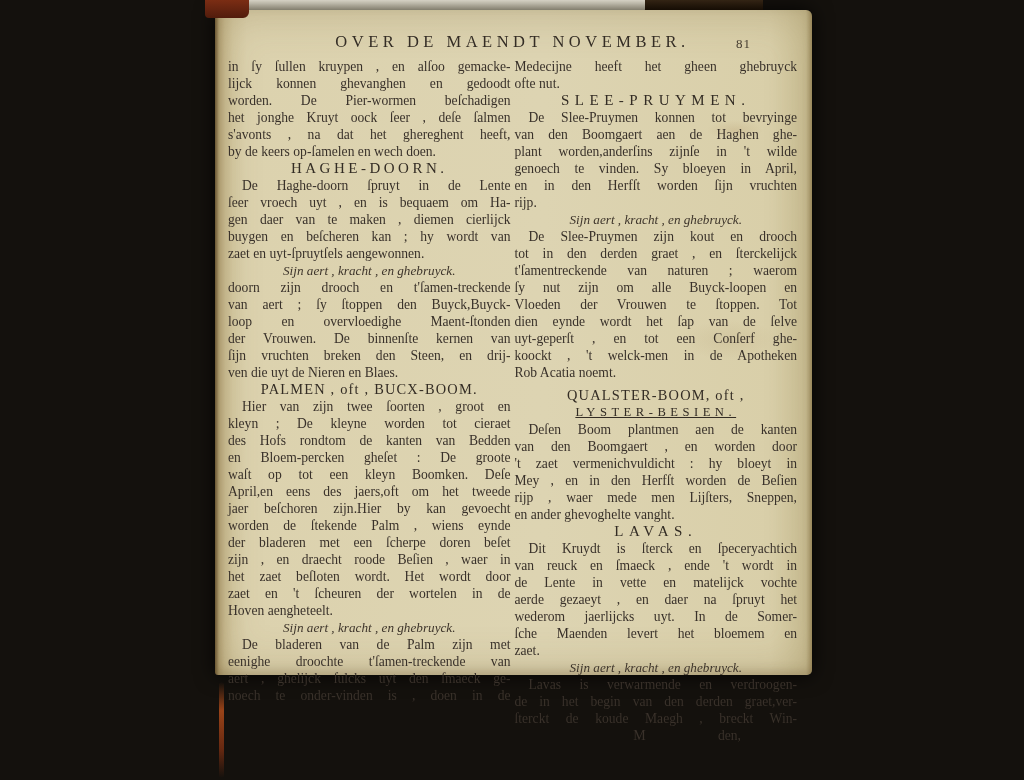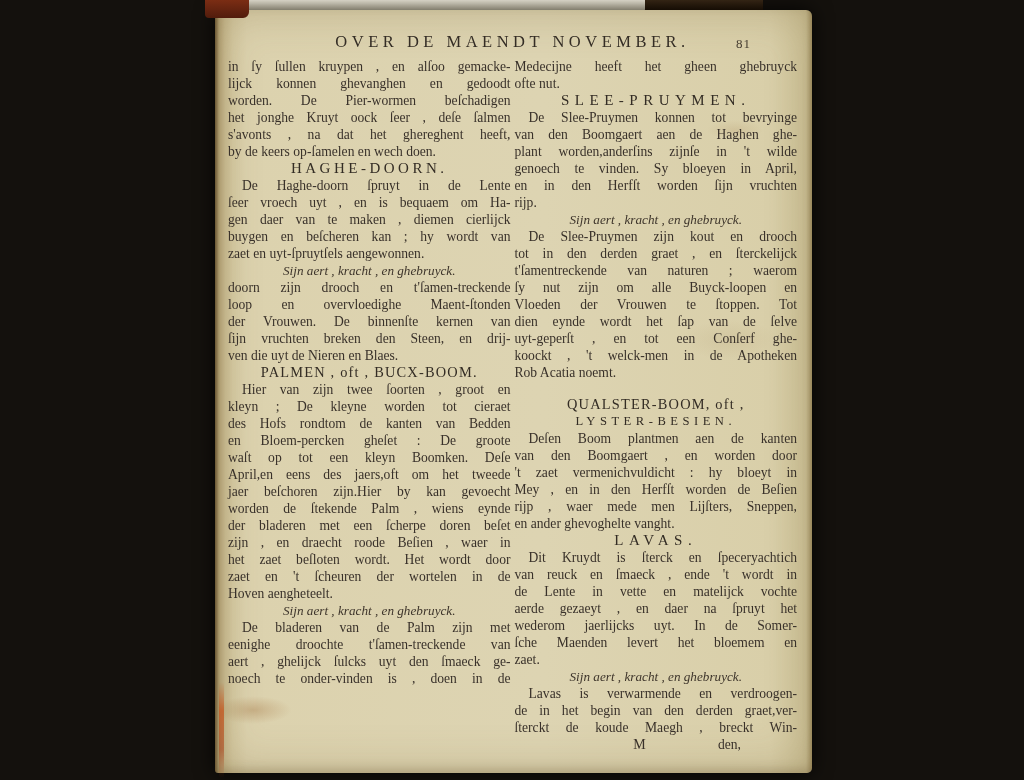--- a/index.html
+++ b/index.html
@@ -16,21 +16,21 @@
   }
   .top-brown-edge{
     position:absolute;left:645px;top:0;width:118px;height:11px;
     background:linear-gradient(180deg,#3c2a18,#241608);z-index:1;
   }
   .spine-leather{
     position:absolute;left:205px;top:0;width:44px;height:18px;
     background:linear-gradient(180deg,#7b2d14,#511c0c);z-index:3;border-radius:0 0 6px 4px;
   }
   .page{
-    position:absolute;left:215px;top:10px;width:597px;height:763px;z-index:2;
+    position:absolute;left:215px;top:10px;width:597px;height:665px;z-index:2;
     background:
       radial-gradient(55px 20px at 38px 700px, rgba(150,95,40,.30), transparent 70%),
       radial-gradient(40px 14px at 520px 120px, rgba(150,110,60,.14), transparent 70%),
       radial-gradient(70px 28px at 515px 330px, rgba(140,110,65,.10), transparent 70%),
       linear-gradient(90deg,#6d5a38 0px,#b9a87c 4px,#cabc92 9px,#d6cba4 18px,#dcd2ae 32px,#ddd4b2 55%,#d9cfa9 93%,#cfc49a 99%,#ab9b6e 100%);
     box-shadow: inset 0 0 46px rgba(115,92,48,.30), inset 0 -4px 10px rgba(90,70,35,.25), 0 0 20px rgba(0,0,0,.85);
     border-radius:3px 6px 5px 3px;
   }
   .red-streak{
     position:absolute;left:4px;top:672px;width:5px;height:96px;
@@ -40,31 +40,31 @@
   .content{position:absolute;left:13px;right:15px;top:14px;color:#39312a;}
   .pg-header{position:relative;height:28px;margin-bottom:6px;}
   .running-title{
     text-align:center;font-size:16.5px;letter-spacing:4.5px;
     padding-top:8px;color:#342d25;white-space:nowrap;
   }
   .page-number{position:absolute;right:46px;top:12px;font-size:13px;letter-spacing:1px;color:#453c30;}
   .cols{display:flex;gap:4px;}
   .col{flex:1;min-width:0;font-size:13.6px;line-height:17px;}
   .blk{margin:0;}
-  .blk.spaced{margin-top:15px;}
+  .blk.spaced{margin-top:6px;}
   .tline{text-align:justify;text-align-last:justify;white-space:nowrap;}
   .tline.tlast{text-align-last:left;}
   .tline.indent{text-indent:14px;}
   .blk-heading .tline{
     text-align:center;text-align-last:center;white-space:nowrap;
     font-size:15px;letter-spacing:3.5px;color:#332c24;
   }
   .blk-heading.v-wide .tline{letter-spacing:5.5px;}
   .blk-heading.v-tight .tline{font-size:14.4px;letter-spacing:1.2px;}
-  .blk-heading.v-small .tline{font-size:12.6px;letter-spacing:4.5px;}
+  .blk-heading.v-small .tline{font-size:12.6px;letter-spacing:4.5px;text-decoration:underline;}
   .blk-subheading .tline{
     text-align:center;text-align-last:center;font-style:italic;font-size:13.2px;color:#3e352b;
   }
   .blk-signature{position:relative;height:17px;}
   .sig-mark{position:absolute;left:42%;font-size:14px;letter-spacing:1px;}
   .catchword{position:absolute;left:72%;font-size:13.6px;}
 </style>
 </head>
 <body>
 
@@ -98,20 +98,21 @@
               <div class="tline">ſeer vroech uyt , en is bequaem om Ha-</div>
               <div class="tline">gen daer van te maken , diemen cierlijck</div>
               <div class="tline">buygen en beſcheren kan ; hy wordt van</div>
               <div class="tline tlast">zaet en uyt-ſpruytſels aengewonnen.</div>
             </div>
             <div class="blk blk-subheading">
               <div class="tline tlast">Sijn aert , kracht , en ghebruyck.</div>
             </div>
             <div class="blk blk-para">
               <div class="tline">doorn zijn drooch en t'ſamen-treckende</div>
+              <div class="tline">van aert ; ſy ſtoppen den Buyck,Buyck-</div>
               <div class="tline">loop en overvloedighe Maent-ſtonden</div>
               <div class="tline">der Vrouwen. De binnenſte kernen van</div>
               <div class="tline">ſijn vruchten breken den Steen, en drij-</div>
               <div class="tline tlast">ven die uyt de Nieren en Blaes.</div>
             </div>
             <div class="blk blk-heading v-tight">
               <div class="tline tlast">PALMEN , oft , BUCX-BOOM.</div>
             </div>
             <div class="blk blk-para">
               <div class="tline indent">Hier van zijn twee ſoorten , groot en</div>

